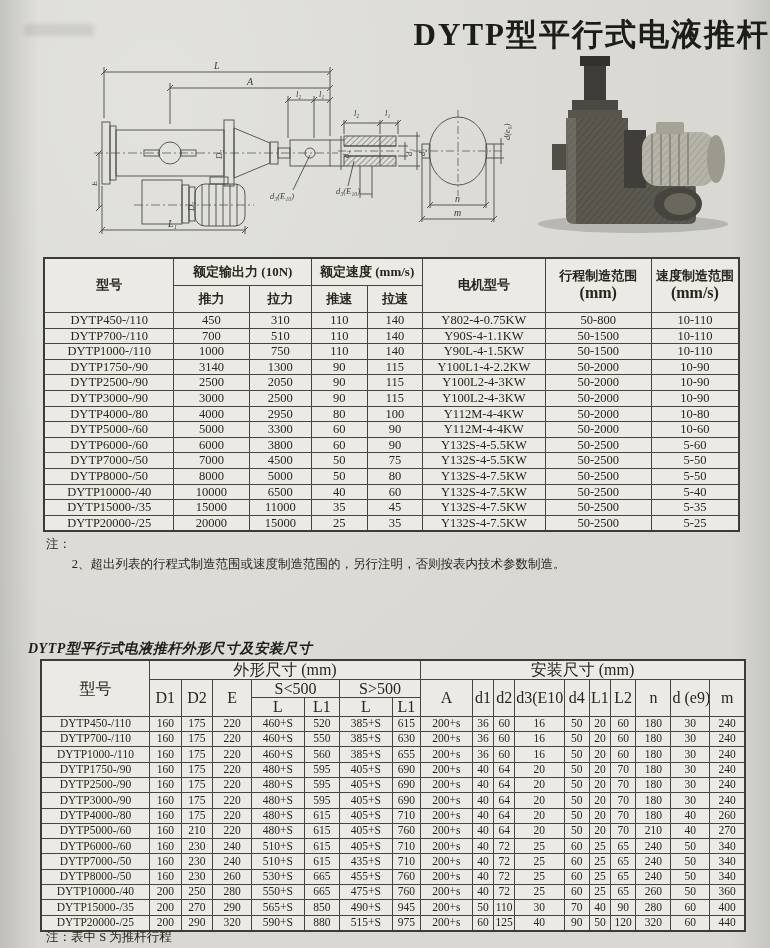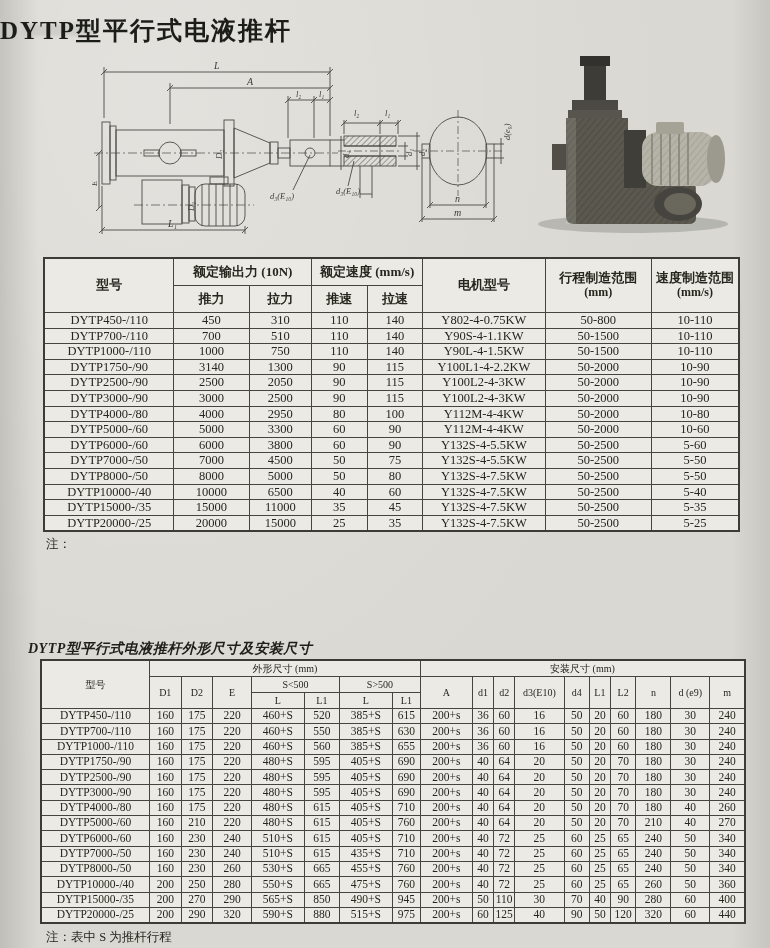--- a/index.html
+++ b/index.html
@@ -5,40 +5,40 @@
   html,body{margin:0;padding:0;background:#b9b8b3;}
   .page{
     position:relative;width:770px;height:948px;overflow:hidden;
     background:#d9d8d2;
     background-image:
       linear-gradient(90deg, rgba(100,100,95,.22) 0%, rgba(100,100,95,0) 5%, rgba(100,100,95,0) 95%, rgba(100,100,95,.16) 100%),
       radial-gradient(ellipse at 20% 10%, rgba(255,255,255,.25), rgba(255,255,255,0) 60%);
     font-family:"Liberation Serif", serif;color:#23231f;
   }
   .page-title{
-    position:absolute;top:14px;left:0;width:100%;text-align:left;
-    font-size:25px;font-weight:bold;letter-spacing:2px;color:#1c1c18;
+    position:absolute;top:14px;left:0;width:100%;text-align:right;
+    font-size:31px;font-weight:bold;letter-spacing:2px;color:#1c1c18;
   }
   .figures{position:absolute;top:52px;left:0;width:770px;height:186px;}
   .tech-drawing{position:absolute;left:92px;top:6px;}
   .product-photo{position:absolute;left:528px;top:0;}
   .section-title{position:absolute;font-size:14px;font-weight:bold;color:#1e1e1a;letter-spacing:.5px;}
   .sec1{top:236px;left:44px;}
   .sec2{top:640px;left:28px;font-style:italic;}
   table{border-collapse:collapse;table-layout:fixed;background:#eceae4;}
   .t1{position:absolute;top:257px;left:43px;width:697px;}
   .t2{position:absolute;top:659px;left:40px;width:706px;}
   th,td{border:1px solid #45443f;text-align:center;vertical-align:middle;
         padding:0 1px;overflow:hidden;white-space:nowrap;color:#26261f;}
   table{border:2px solid #3c3b36;}
   .t1 th{font-weight:bold;font-size:13px;height:26px;line-height:1.15;}
   .t1 td{font-size:12.5px;height:14.6px;line-height:1;}
-  .t2 th{font-weight:normal;font-size:10px;height:15px;line-height:1.1;}
+  .t2 th{font-weight:normal;font-size:16px;height:15px;line-height:1.1;}
   .t2 td{font-size:11.5px;height:14.3px;line-height:1;}
-  .unit{font-size:12px;display:block;}
+  .unit{font-size:16px;display:block;}
   .notes{position:absolute;top:534px;left:46px;width:660px;font-size:12.5px;line-height:1.62;color:#26261f;}
   .note-first{display:flex;}
   .note-prefix{white-space:nowrap;}
   .note-item{margin-left:2.05em;padding-left:1.55em;text-indent:-1.55em;}
   .note-item.inline{margin-left:0;padding-left:0;text-indent:0;}
   .footnote{position:absolute;top:929px;left:46px;font-size:12.5px;color:#26261f;}
   .dim{font-size:8.5px;font-style:italic;fill:#3d3c38;}
   .dimB{font-size:10px;font-style:italic;fill:#3d3c38;}
   .smudge{position:absolute;background:rgba(110,110,104,.16);filter:blur(2px);border-radius:2px;}
   .bleed{position:absolute;transform:scaleX(-1);color:rgba(90,90,85,.30);font-size:13px;letter-spacing:1px;filter:blur(.4px);}
@@ -400,20 +400,21 @@
           <td>50-2500</td>
           <td>5-25</td>
         </tr>
       </tbody>
   </table>
 
   <div class="notes">
     <div class="note-first">
       <span class="note-prefix">注：</span>
     </div>
+    <div class="note-item">2、超出列表的行程式制造范围或速度制造范围的，另行注明，否则按表内技术参数制造。</div>
   </div>
 
   <div class="section-title sec2">DYTP型平行式电液推杆外形尺寸及安装尺寸</div>
 
   <table class="t2">
     <colgroup>
       <col style="width:15.4%">
         <col style="width:4.5%">
         <col style="width:4.5%">
         <col style="width:5.5%">

